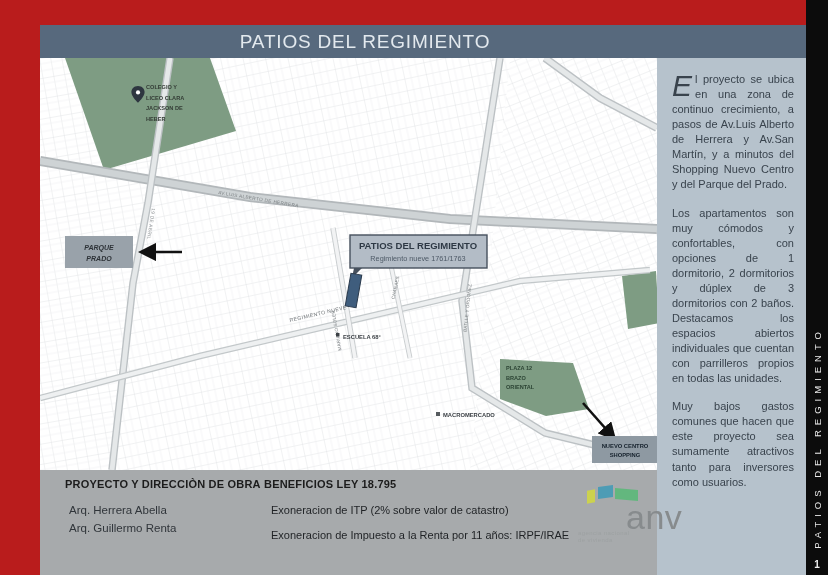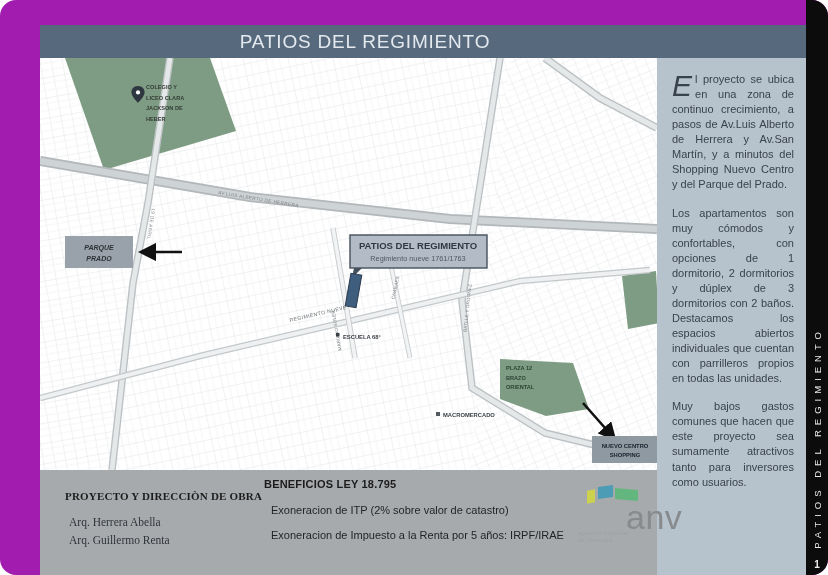--- a/index.html
+++ b/index.html
@@ -1,17 +1,17 @@
 <!DOCTYPE html>
 <html><head>
 <meta charset="utf-8">
 <style>
   html,body{margin:0;padding:0;background:#fff;}
-  .slide{position:relative;width:828px;height:575px;background:#a21caf;overflow:hidden;
-         font-family:"Liberation Sans",sans-serif;border-radius:16px;}
+  .slide{position:relative;width:828px;height:575px;background:#b91c1c;overflow:hidden;
+         font-family:"Liberation Sans",sans-serif;}
 
   
   .header-bar{position:absolute;left:40px;top:25px;width:766px;height:33px;background:#57697d;}
   .header-bar h1{margin:0;position:absolute;left:0;top:0;width:650px;height:33px;line-height:33px;
                  text-align:center;font-size:19px;font-weight:400;letter-spacing:.8px;color:#e3e9ee;}
 
   
   .map-wrap{position:absolute;left:40px;top:58px;width:617px;height:412px;background:#fdfdfd;}
   .map-wrap svg{display:block;}
 
@@ -25,21 +25,21 @@
   
   .edge-strip{position:absolute;left:806px;top:0;width:22px;height:575px;background:#0c0c0c;}
   .edge-strip .vtitle{position:absolute;bottom:26px;left:0;width:100%;display:flex;justify-content:center;}
   .edge-strip .vtitle span{writing-mode:vertical-rl;transform:rotate(180deg);font-size:9.5px;
            letter-spacing:5px;color:#e9e9e9;white-space:nowrap;}
   .edge-strip .pagenum{position:absolute;bottom:5px;left:0;width:100%;text-align:center;
            font-size:10px;font-weight:bold;color:#f0f0f0;}
 
   
   .footer-bar{position:absolute;left:40px;top:470px;width:617px;height:105px;background:#a7aaac;}
-  .footer-col-a{position:absolute;left:25px;top:20px;width:200px;font-family:Liberation Serif, serif;}
+  .footer-col-a{position:absolute;left:25px;top:8px;width:200px;}
   .footer-col-b{position:absolute;left:224px;top:8px;width:330px;}
   .footer-bar h3{margin:0 0 12px 0;font-size:11px;font-weight:bold;color:#1c1c1c;letter-spacing:.2px;}
   .footer-col-a p{margin:0 0 1px 4px;font-size:11.5px;line-height:16.5px;color:#30353a;}
   .footer-col-b p{margin:7px;font-size:11px;line-height:17.5px;color:#1f2225;}
 
   
   .anv{position:absolute;left:538px;top:16px;width:80px;height:80px;}
   .anv-shapes{position:relative;height:18px;}
   .anv-shapes i{position:absolute;display:block;}
   .anv-s1{left:9px;top:4px;width:8px;height:13px;background:#ccd24e;transform:skewY(-10deg);}
@@ -171,21 +171,21 @@
 
   <div class="footer-bar">
     <div class="footer-col-a">
       <h3>PROYECTO Y DIRECCIÒN DE OBRA</h3>
       <p>Arq. Herrera Abella</p>
       <p>Arq. Guillermo Renta</p>
     </div>
     <div class="footer-col-b">
       <h3>BENEFICIOS LEY 18.795</h3>
       <p>Exoneracion de ITP (2% sobre valor de catastro)</p>
-      <p>Exoneracion de Impuesto a la Renta por 5 años: IRPF/IRAE</p>
+      <p>Exoneracion de Impuesto a la Renta por 11 años: IRPF/IRAE</p>
     </div>
     <div class="anv">
       <div class="anv-shapes">
         <i class="anv-s1"></i>
           <i class="anv-s2"></i>
           <i class="anv-s3"></i>
       </div>
       <div class="anv-word">anv</div>
       <div class="anv-tagline">
         <div>agencia nacional</div>

